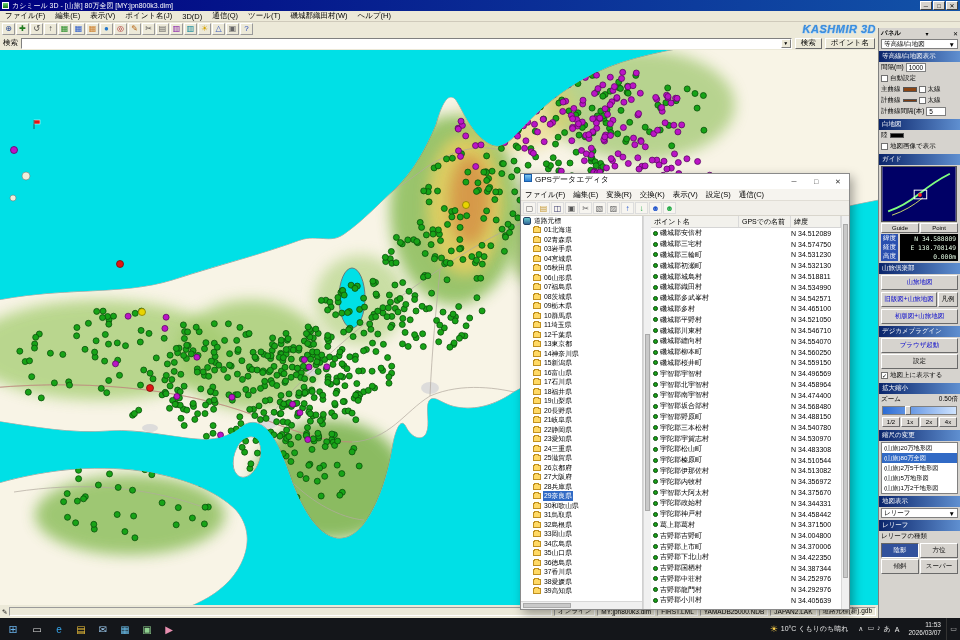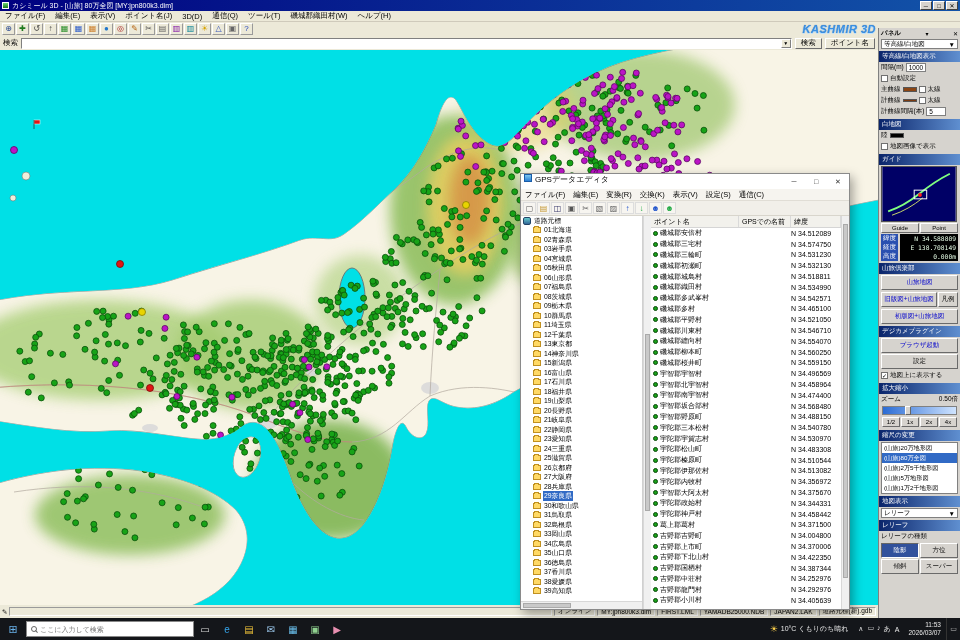--- a/index.html
+++ b/index.html
@@ -1906,24 +1906,20 @@
         </div>
     </div>
     <div class="vscroll">
         <span class="vthumb" style="top:2%;height:90%;"></span>
       </div>
   </div>
 </div>
 
 <div class="taskbar">
   <span class="start">⊞</span>
-  <span class="tsearch">
-    <span class="mag"></span>
-    <input placeholder="ここに入力して検索" style="">
-  </span>
   <span style="display:flex;height:100%;">
       <span class="tapp" style="color: rgb(221, 221, 221);">▭</span>
       <span class="tapp" style="color: rgb(53, 163, 232);">e</span>
       <span class="tapp" style="color: rgb(243, 197, 58);">▤</span>
       <span class="tapp" style="color: rgb(158, 203, 240);">✉</span>
       <span class="tapp" style="color: rgb(108, 195, 240);">▦</span>
       <span class="tapp" style="color: rgb(143, 208, 143);">▣</span>
       <span class="tapp" style="color: rgb(232, 143, 176);">▶</span>
     </span>
   <span class="tright">

